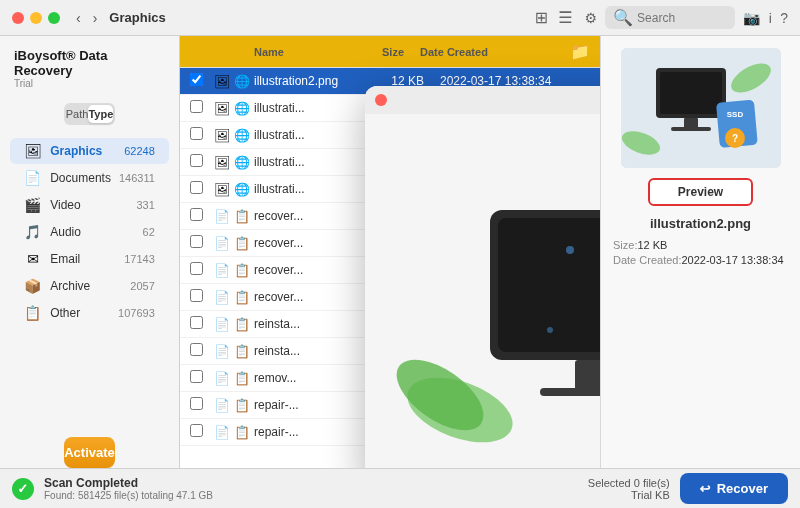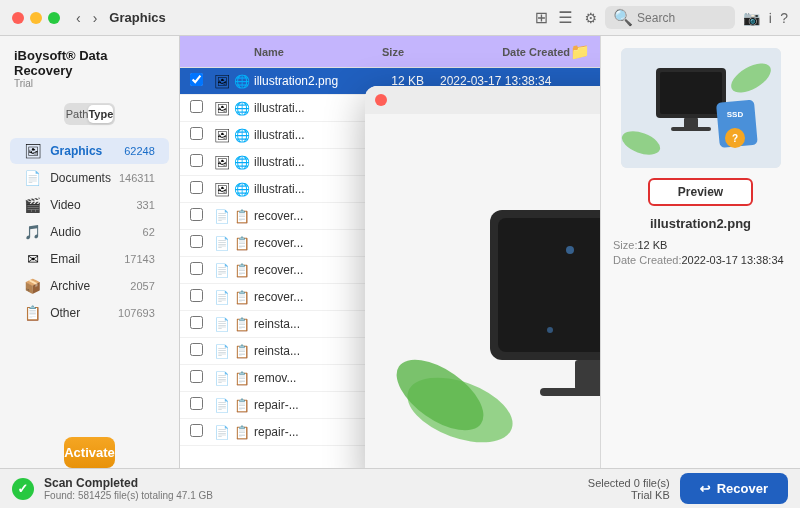--- a/index.html
+++ b/index.html
@@ -210,29 +210,29 @@
       flex-direction: column;
       background: white;
       overflow: hidden;
     }
 
     
     .file-list-header {
       display: flex;
       padding: 6px 10px;
       border-bottom: 1px solid #e0e0e0;
-      background: #c4b5fd;
+      background: #eab308;
       align-items: center;
     }
     .file-col-check { width: 24px; flex-shrink: 0; }
     .file-col-icon { width: 20px; flex-shrink: 0; }
     .file-col-icon2 { width: 20px; flex-shrink: 0; }
     .file-col-name { flex: 1; font-size: 11px; color: #555; font-weight: 600; }
     .file-col-size { width: 80px; font-size: 11px; color: #555; font-weight: 600; text-align: right; padding-right: 16px; }
-    .file-col-date { width: 150px; font-size: 11px; color: #555; font-weight: 600; text-align: right; }
+    .file-col-date { width: 150px; font-size: 11px; color: #555; font-weight: 600; }
     .file-col-extra { width: 20px; }
 
     .file-list {
       flex: 1;
       overflow-y: auto;
     }
     .file-row {
       display: flex;
       align-items: center;
       padding: 4px 10px;

